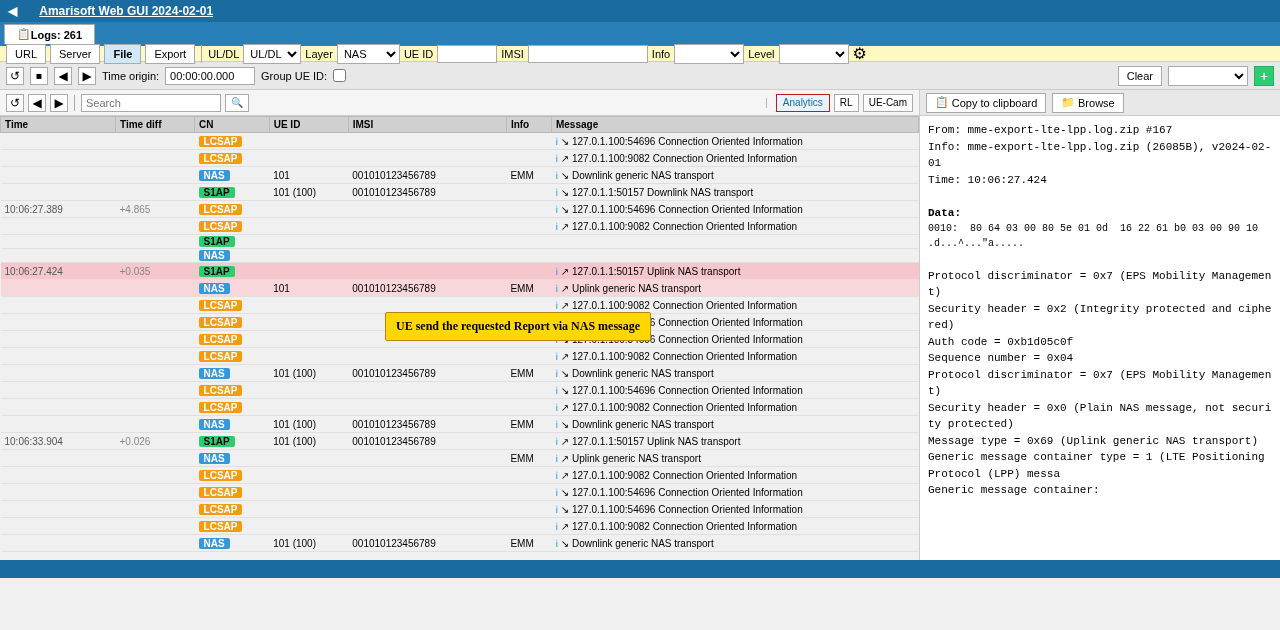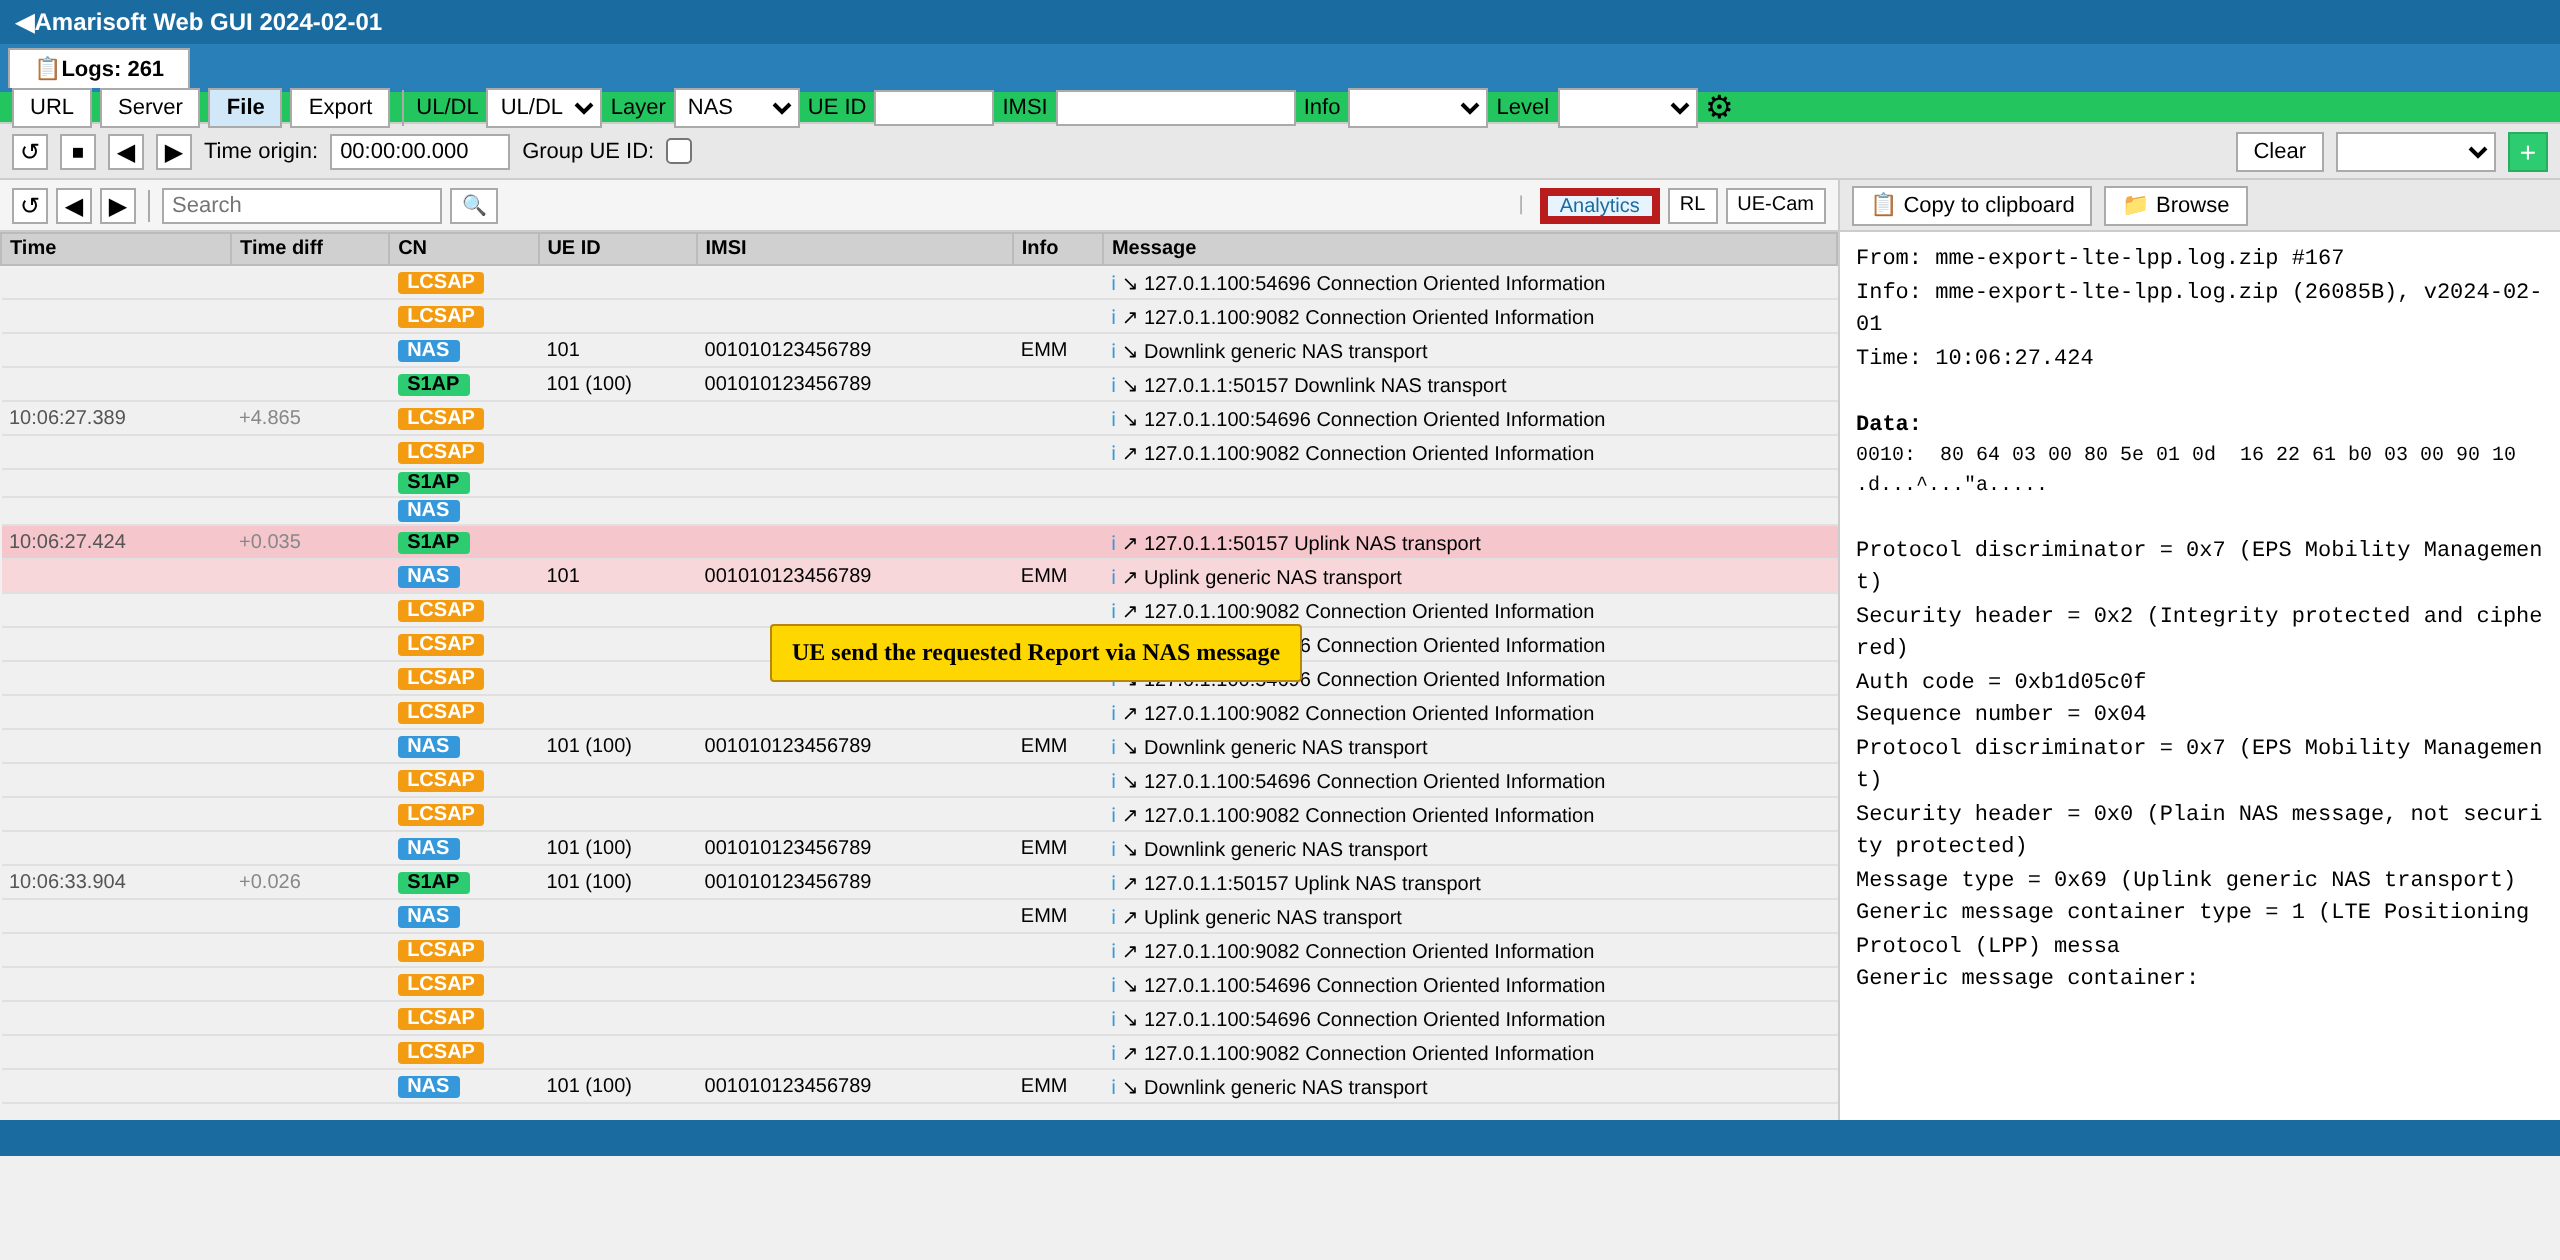--- a/index.html
+++ b/index.html
@@ -34,21 +34,21 @@
       cursor: pointer;
       height: 20px;
       display: flex;
       align-items: center;
       margin-right: 2px;
     }
     .tab.active { background: #fff; font-weight: bold; }
 
     
     #toolbar {
-      background: #22c55e;
+      background: #fef9c3;
       border-bottom: 1px solid #ccc;
       padding: 3px 6px;
       display: flex;
       align-items: center;
       gap: 4px;
       height: 16px;
     }
     .toolbar-btn {
       background: #fff;
       border: 1px solid #aaa;
@@ -111,21 +111,21 @@
     .search-btn {
       background: #fff;
       border: 1px solid #aaa;
       font-size: 10px;
       height: 18px;
       padding: 0 5px;
       cursor: pointer;
     }
     .analytics-btn {
       background: #e8f4fd;
-      border: 4px solid #b91c1c;
+      border: 1px solid #b91c1c;
       font-size: 10px;
       height: 18px;
       padding: 0 6px;
       cursor: pointer;
       color: #1a6ba0;
     }
 
     
     #log-table-container {
       flex: 1;
@@ -268,21 +268,21 @@
       justify-content: center;
     }
 
     .info-icon { color: #3498db; }
   </style>
 </head>
 <body>
 
 <div id="titlebar">
   <span>◀</span>
-  <span style="margin-left:0;">Amarisoft Web GUI 2024-02-01</span>
+  <span style="margin-left:22px;text-decoration:underline;">Amarisoft Web GUI 2024-02-01</span>
 </div>
 
 <div id="tabbar">
   <div class="tab active">
     <span>📋 </span>
     <span>Logs: 261</span>
   </div>
 </div>
 
 <div id="toolbar">

